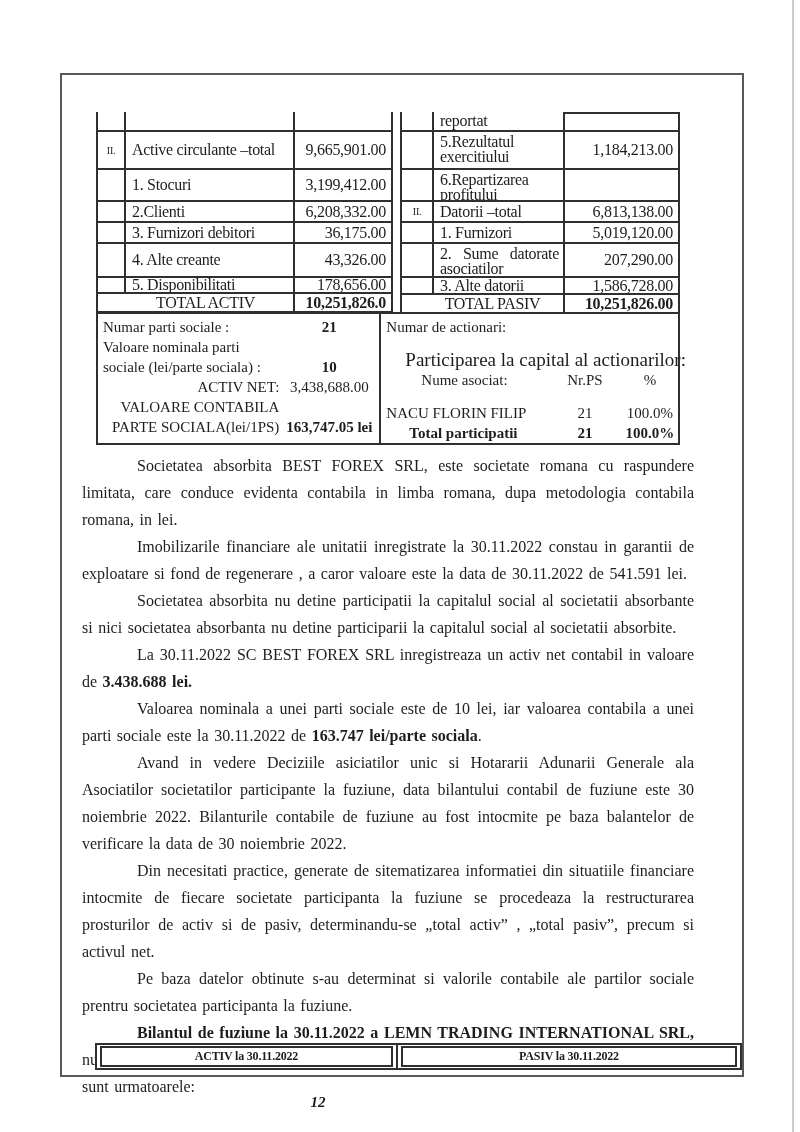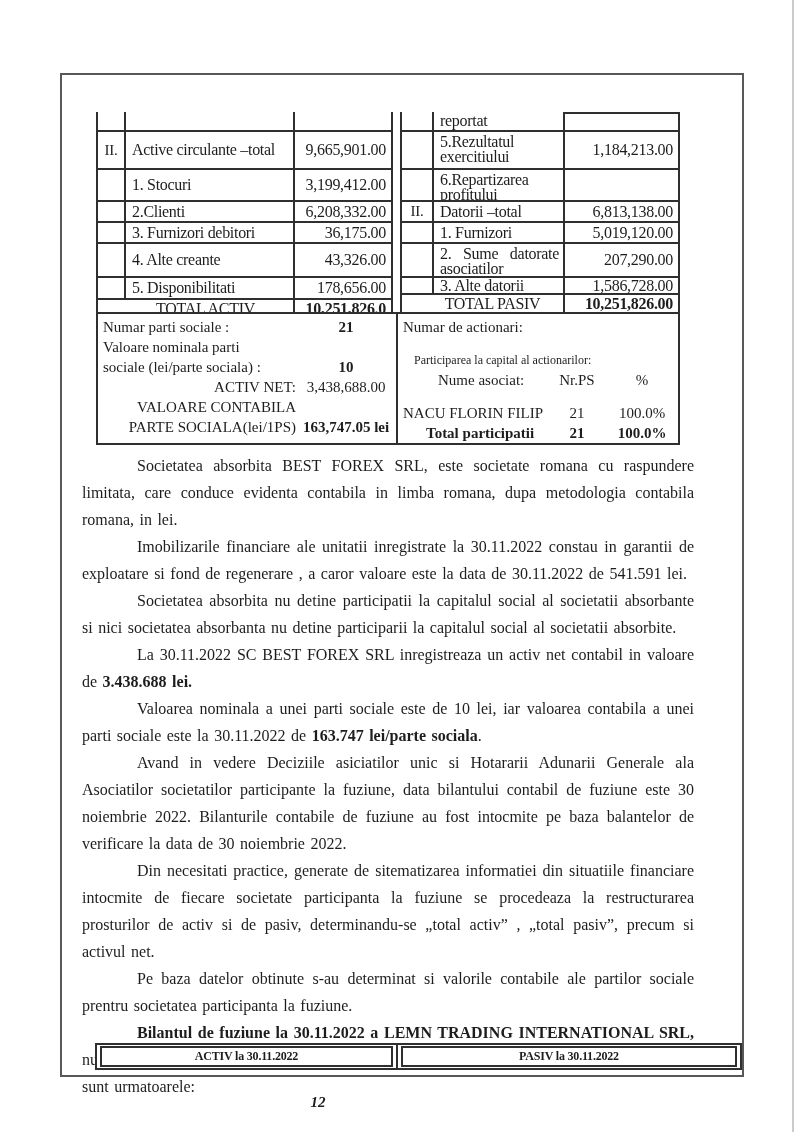--- a/index.html
+++ b/index.html
@@ -9,21 +9,21 @@
   }
   .scan-edge{position:absolute;top:0;left:792px;width:2px;height:1132px;background:#cccccc;}
   .frame{position:absolute;left:60px;top:73px;width:684px;height:1004px;border:2px solid #585858;box-sizing:border-box;}
 
   
   .tbl{position:absolute;top:112px;border-left:2px solid #2f2f2f;border-right:2px solid #2f2f2f;box-sizing:border-box;background:#fff;}
   .tbl-activ{left:96px;width:297px;}
   .tbl-pasiv{left:400px;width:280px;}
   .trow{display:flex;border-bottom:2px solid #2f2f2f;box-sizing:border-box;}
   .c{box-sizing:border-box;font-size:16px;letter-spacing:-0.3px;}
-  .ii{width:26px;display:flex;align-items:center;justify-content:center;font-size:15px;}
+  .ii{width:26px;display:flex;align-items:center;justify-content:center;font-size:10px;}
   .tbl-pasiv .ii{width:30px;}
   .lbl{flex:1;border-left:2px solid #2f2f2f;padding:0 4px 0 6px;display:flex;align-items:center;overflow:hidden;}
   .val{width:98px;border-left:2px solid #2f2f2f;padding:0 5px 0 2px;display:flex;align-items:center;justify-content:flex-end;overflow:hidden;}
   .tbl-pasiv .val{width:115px;}
   .wrap{display:block;line-height:15px;padding-top:2px;}
   .just{text-align:justify;}
   .lbl-total{flex:1;display:flex;align-items:center;justify-content:center;overflow:hidden;margin-left:20px;}
   .bold{font-weight:bold;}
   .topline{border-top:2px solid #2f2f2f;}
 
@@ -84,21 +84,21 @@
     <div class="trow" style="height:21px">
       <div class="c ii"></div>
       <div class="c lbl">3. Furnizori debitori</div>
       <div class="c val">36,175.00</div>
     </div>
     <div class="trow" style="height:34px">
       <div class="c ii"></div>
       <div class="c lbl">4. Alte creante</div>
       <div class="c val">43,326.00</div>
     </div>
-    <div class="trow" style="height:22px">
+    <div class="trow" style="height:16px">
       <div class="c ii"></div>
       <div class="c lbl">5. Disponibilitati</div>
       <div class="c val">178,656.00</div>
     </div>
     <div class="trow" style="height:19px">
       <div class="c lbl-total">TOTAL ACTIV</div>
       <div class="c val bold">10,251,826.0</div>
     </div>
   </div>
 
@@ -170,21 +170,21 @@
         <div class="sl-label center">PARTE SOCIALA(lei/1PS)</div>
         <div class="sl-val bold">163,747.05 lei</div>
       </div>
     </div>
     <div class="sum-right">
       <div class="sr-row" style="height:20px">
         <div class="sr-name">Numar de actionari:</div>
       </div>
       <div style="height:13px"></div>
       <div class="sr-row" style="height:20px">
-        <div class="sr-name" style="padding-left:16px;font-size:12px">Participarea la capital al actionarilor:</div>
+        <div class="sr-name" style="padding-left:24px;font-size:19px">Participarea la capital al actionarilor:</div>
       </div>
       <div class="sr-row" style="height:20px">
         <div class="sr-name" style="padding-left:40px">Nume asociat:</div>
         <div class="sr-ps">Nr.PS</div>
         <div class="sr-pct">%</div>
       </div>
       <div style="height:13px"></div>
       <div class="sr-row" style="height:20px">
         <div class="sr-name">NACU FLORIN FILIP</div>
         <div class="sr-ps">21</div>

